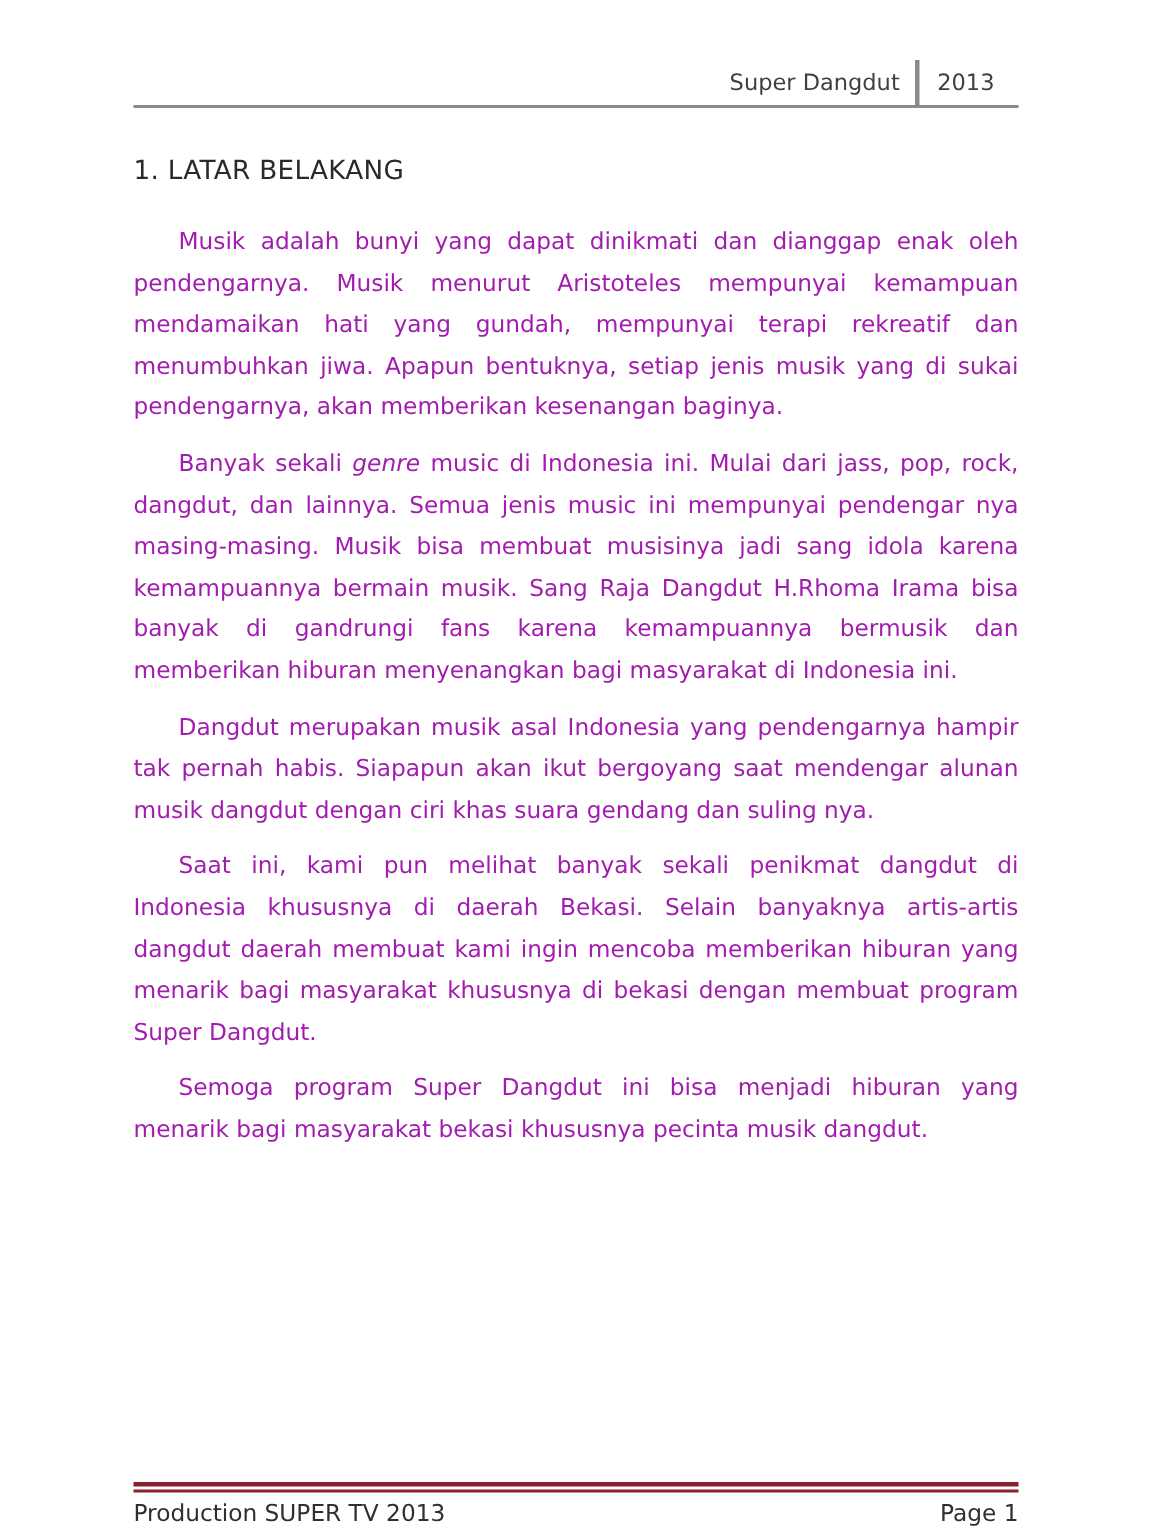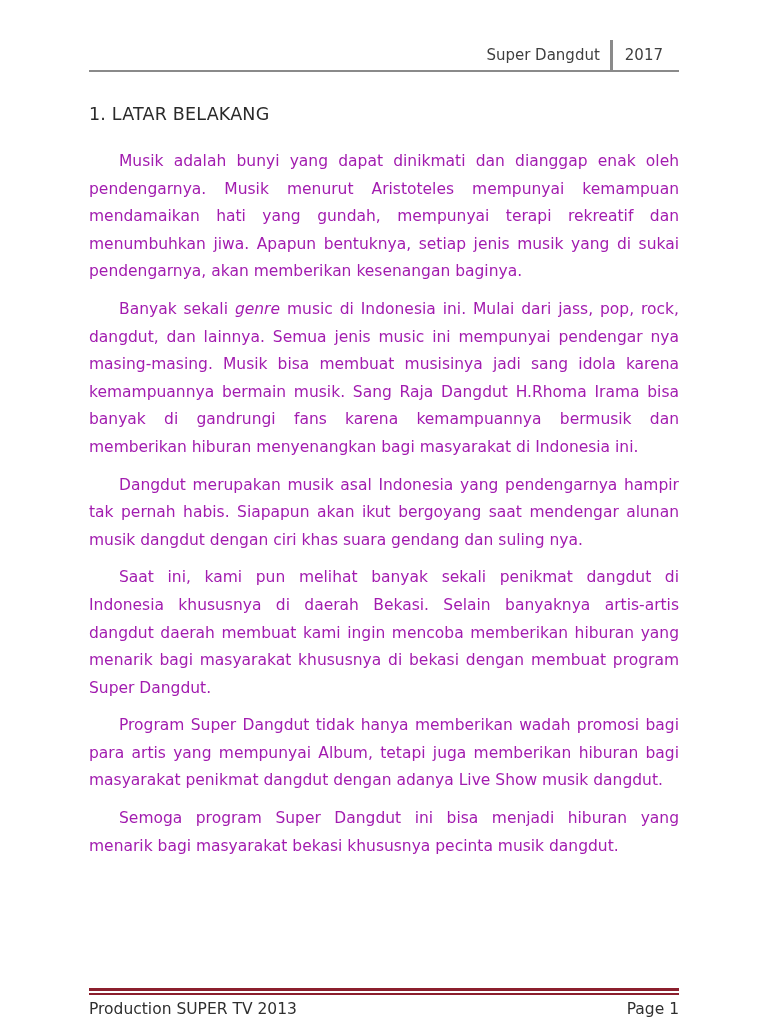--- a/index.html
+++ b/index.html
@@ -103,32 +103,31 @@
   }
 </style>
 </head>
 <body>
 
 <div class="page">
 
   <div class="header-row">
     <span class="header-doc-title">Super Dangdut</span>
     <span class="header-vdiv"></span>
-    <span class="header-year">2017</span>
+    <span class="header-year">2013</span>
   </div>
 
 
   <h2 class="section-heading">1. LATAR BELAKANG</h2>
 
   <div class="body-text">
     <p>Musik adalah bunyi yang dapat dinikmati dan dianggap enak oleh pendengarnya. Musik menurut Aristoteles mempunyai kemampuan mendamaikan hati yang gundah, mempunyai terapi rekreatif dan menumbuhkan jiwa. Apapun bentuknya, setiap jenis musik yang di sukai pendengarnya, akan memberikan kesenangan baginya.</p>
     <p><span>Banyak sekali </span><em>genre</em><span> music di Indonesia ini. Mulai dari jass, pop, rock, dangdut, dan lainnya. Semua jenis music ini mempunyai pendengar nya masing-masing. Musik bisa membuat musisinya jadi sang idola karena kemampuannya bermain musik. Sang Raja Dangdut H.Rhoma Irama bisa banyak di gandrungi fans karena kemampuannya bermusik dan memberikan hiburan menyenangkan bagi masyarakat di Indonesia ini.</span></p>
     <p>Dangdut merupakan musik asal Indonesia yang pendengarnya hampir tak pernah habis. Siapapun akan ikut bergoyang saat mendengar alunan musik dangdut dengan ciri khas suara gendang dan suling nya.</p>
     <p>Saat ini, kami pun melihat banyak sekali penikmat dangdut di Indonesia khususnya di daerah Bekasi. Selain banyaknya artis-artis dangdut daerah membuat kami ingin mencoba memberikan hiburan yang menarik bagi masyarakat khususnya di bekasi dengan membuat program Super Dangdut.</p>
-    <p>Program Super Dangdut tidak hanya memberikan wadah promosi bagi para artis yang mempunyai Album, tetapi juga memberikan hiburan bagi masyarakat penikmat dangdut dengan adanya Live Show musik dangdut.</p>
     <p>Semoga program Super Dangdut ini bisa menjadi hiburan yang menarik bagi masyarakat bekasi khususnya pecinta musik dangdut.</p>
   </div>
 
   <div class="footer">
     <div class="footer-rule"></div>
     <div class="footer-row">
       <span>Production SUPER TV 2013</span>
       <span>Page 1</span>
     </div>
   </div>

